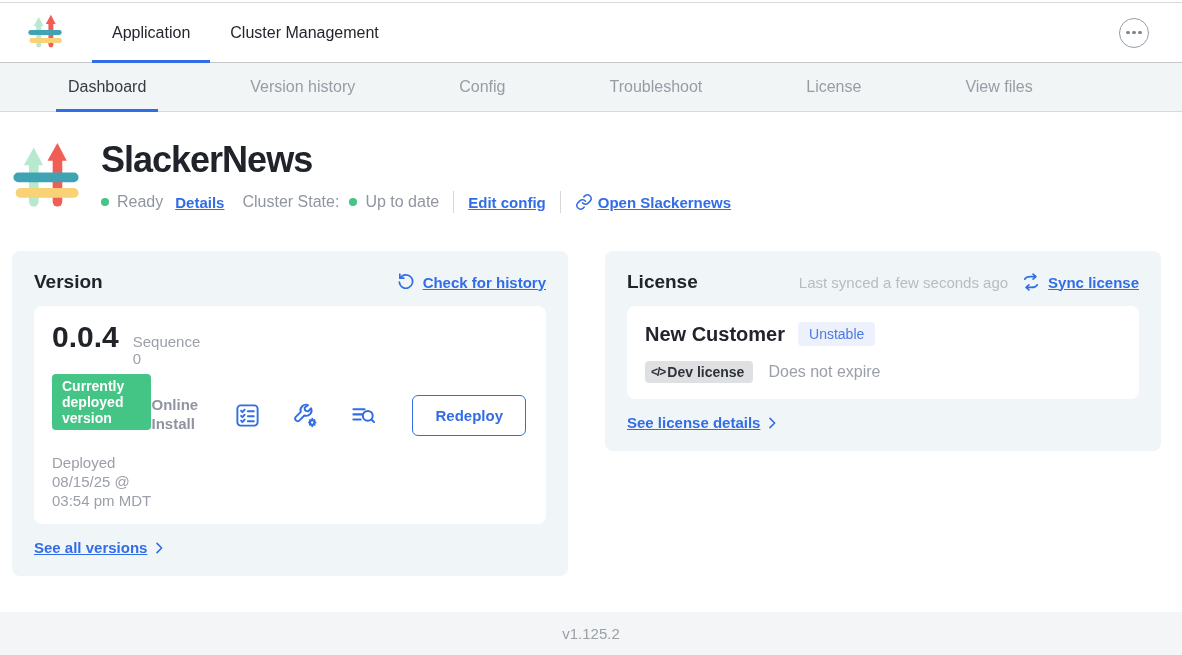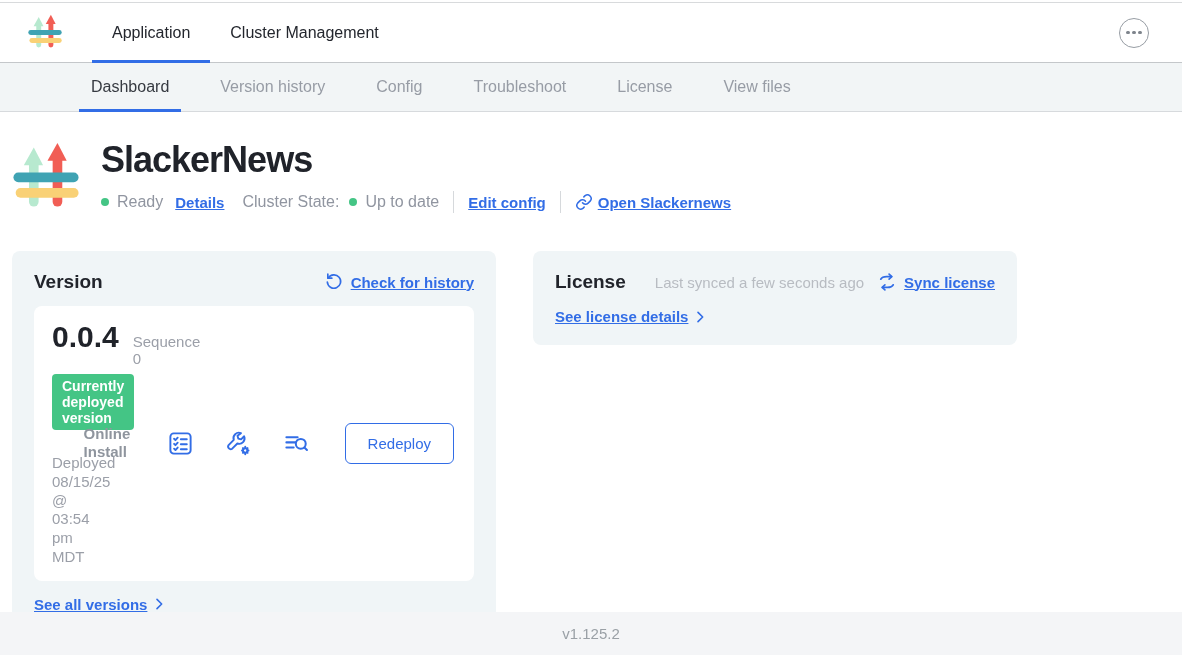--- a/index.html
+++ b/index.html
@@ -21,21 +21,21 @@
   .header-tab.active::after { content:""; position:absolute; left:0; right:0; bottom:-1px;
                 height:3px; background:#326de6; }
   .ellipsis-btn { margin-left:auto; align-self:center; margin-right:33px;
     width:30px; height:30px; border:1px solid #979da4; border-radius:50%;
     display:flex; align-items:center; justify-content:center; gap:2.5px;
     background:#fff; cursor:pointer; }
   .ellipsis-btn i { width:3.5px; height:3.5px; border-radius:50%; background:#7e848c; }
 
   
   .subnav { height:49px; background:#f2f5f6; border-bottom:1px solid #d7dadd;
-            display:flex; gap:27px; padding-left:79px; }
+            display:flex; gap:80px; padding-left:56px; }
   .subnav-tab { position:relative; display:flex; align-items:center;
                 padding:0 12px; font-size:16px; color:#979ca5; cursor:pointer; }
   .subnav-tab.active { color:#363a41; }
   .subnav-tab.active::after { content:""; position:absolute; left:0; right:0; bottom:-1px;
                 height:3px; background:#326de6; }
 
   
   .app-head { display:flex; padding:23px 0 0 9px; }
   .app-logo { width:74px; height:87px; }
   .app-head-text { margin-left:18px; padding-top:4px; }
@@ -45,21 +45,21 @@
   .status-row .dot { margin-right:8px; }
   .status-row .gap-l { margin-left:18px; }
   a.lnk { color:#326de6; font-size:15px; font-weight:700; text-decoration:underline; cursor:pointer; }
   .status-row a.lnk { margin-left:12px; }
   .vdiv { width:1px; height:22px; background:#d6d9dc; margin:0 14px; }
   .linkicon { width:18px; height:18px; color:#326de6; margin-right:5px; }
   .openlink { display:flex; align-items:center; }
 
   
   .cards { display:flex; gap:37px; padding-left:12px; margin-top:29px; align-items:flex-start; }
-  .card { background:#f0f5f7; border-radius:8px; padding:20px 22px; width:484px; }
+  .card { background:#f0f5f7; border-radius:8px; padding:20px 22px; width:556px; }
   .card-head { display:flex; align-items:center; }
   .card-title { font-size:19px; font-weight:700; color:#21242b; flex:0 0 auto; }
   .card-head .spacer { flex:1; }
   .icon-blue { color:#326de6; }
   .head-link { display:flex; align-items:center; gap:7px; }
   .head-link svg { width:20px; height:20px; }
   .inner { background:#fff; border-radius:8px; margin-top:13px; padding:14px 18px;
            display:flex; align-items:center; }
 
   
@@ -67,21 +67,21 @@
   .ver-row { display:flex; align-items:baseline; }
   .ver-num { font-size:30px; font-weight:800; color:#20232a; }
   .ver-seq { font-size:15px; color:#9b9fa8; margin-left:14px; }
   .badge-deployed { display:inline-block; margin-top:7px; background:#44c585; color:#fff;
           font-size:14px; font-weight:600; padding:4px 10px; border-radius:4px; }
   .deployed-at { margin-top:24px; font-size:15px; color:#9b9fa8; max-width:218px; line-height:1.25; }
   .ver-right { display:flex; align-items:center; gap:31px; padding-right:2px; }
   .install-type { width:52px; font-size:15px; font-weight:600; color:#8f959e; line-height:1.25; }
   .vicon { width:27px; height:27px; color:#326de6; cursor:pointer; }
   .btn-redeploy { background:#fff; border:1px solid #326de6; color:#326de6;
-      font-family:inherit; font-size:15px; font-weight:400; border-radius:6px;
+      font-family:inherit; font-size:15px; font-weight:700; border-radius:6px;
       padding:11px 22px; margin-left:4px; cursor:pointer; }
   .card-foot { margin-top:15px; display:flex; align-items:center; gap:4px; }
   .chev { width:16px; height:16px; color:#326de6; }
 
   
   .last-synced { font-size:15px; color:#b8bcc2; margin-right:13px; }
   .lic-inner { display:block; padding:16px 18px; }
   .lic-row1 { display:flex; align-items:center; }
   .cust-name { font-size:20px; font-weight:700; color:#21242b; }
   .badge-channel { margin-left:13px; background:#edf1fc; color:#4b79e4; font-size:14px;
@@ -248,20 +248,33 @@
         <svg class="icon-blue" viewBox="0 0 24 24" fill="none" stroke="currentColor" stroke-width="2" stroke-linecap="round" stroke-linejoin="round">
           <path d="M4.5 8.7C6 5.8 9 5.5 11.5 5.5h6"></path>
           <polyline points="14.5 2.5 17.8 5.5 14.5 8.5"></polyline>
           <path d="M19.5 15.3c-1.5 2.9-4.5 3.2-7 3.2h-6"></path>
           <polyline points="9.5 15.5 6.2 18.5 9.5 21.5"></polyline>
         </svg>
         <span>Sync license</span>
       </a>
     </div>
 
+    <div class="inner lic-inner">
+      <div class="lic-row1">
+        <span class="cust-name">New Customer</span>
+        <span class="badge-channel">Unstable</span>
+      </div>
+      <div class="lic-row2">
+        <span class="badge-dev">
+          <span class="code-glyph">&lt;/&gt;</span>
+          <span>Dev license</span>
+        </span>
+        <span class="expiry">Does not expire</span>
+      </div>
+    </div>
 
     <div class="card-foot">
       <a class="lnk">See license details</a>
       <svg class="chev" viewBox="0 0 24 24" fill="none" stroke="currentColor" stroke-width="2.4" stroke-linecap="round" stroke-linejoin="round">
         <polyline points="9 5 16 12 9 19"></polyline>
       </svg>
     </div>
   </div>
 </div>
 

